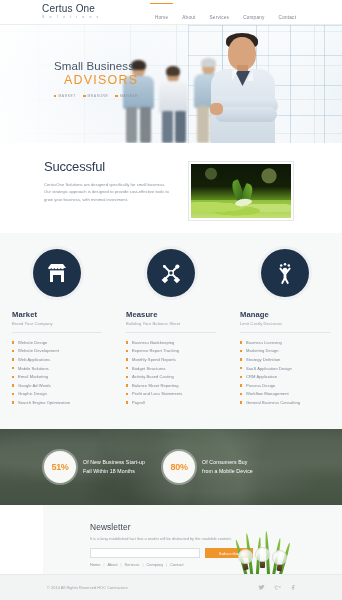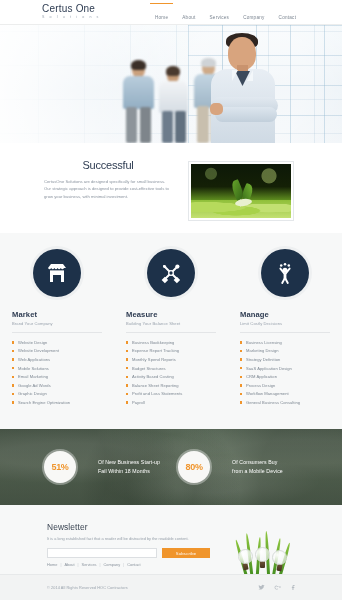--- a/index.html
+++ b/index.html
@@ -110,21 +110,21 @@
     background:linear-gradient(180deg,#dde6ee,#c2cfdb); border-radius:8px;
   }
   .man-hand{
     position:absolute; left:15px; top:72px; width:13px; height:12px;
     background:#d8a47e; border-radius:5px;
   }
 
   
   .success{ padding:17px 0 0 0; background:#fff; position:relative; height:90px; }
   .s-left{ position:absolute; left:44px; top:16px; width:128px; }
-  .s-h1{ font-size:11px; color:#2e3c52; letter-spacing:-.2px;text-align:center; }
+  .s-h1{ font-size:13px; color:#2e3c52; letter-spacing:-.2px; }
   .s-h2{ font-size:7.4px; color:#f0952c; letter-spacing:1px; margin-top:1px; }
   .s-p{ font-size:4.2px; line-height:1.75; color:#8a939e; margin-top:7px; }
   .s-img{
     position:absolute; left:188px; top:18px; width:106px; height:60px;
     border:1px solid #e4e7ea; padding:2px; background:#fff;
   }
   .s-img-in{
     width:100%; height:100%; position:relative; overflow:hidden;
     background:
       radial-gradient(circle at 78% 22%, rgba(190,215,120,.45) 0 8%, rgba(0,0,0,0) 9%),
@@ -190,33 +190,33 @@
       radial-gradient(ellipse at 88% 30%, rgba(255,255,255,.12) 0 16%, rgba(0,0,0,0) 38%),
       linear-gradient(180deg,#5f6f5e 0%, #6d7e68 45%, #5b6b59 100%);
   }
   .stats::after{
     content:""; position:absolute; inset:0;
     background:
       radial-gradient(circle at 12% 55%, rgba(40,50,40,.45) 0 22%, rgba(0,0,0,0) 45%),
       radial-gradient(circle at 47% 78%, rgba(30,40,30,.35) 0 18%, rgba(0,0,0,0) 42%),
       radial-gradient(circle at 95% 62%, rgba(35,45,35,.40) 0 20%, rgba(0,0,0,0) 44%);
   }
-  .stat{ display:flex; align-items:center; gap:22px; position:relative; z-index:3; }
+  .stat{ display:flex; align-items:center; gap:7px; position:relative; z-index:3; }
   .stat.s1{ margin-left:44px; }
   .stat.s2{ margin-left:18px; }
   .stat-circle{
     width:32px; height:32px; border-radius:50%; background:#f8f8f6;
     display:flex; align-items:center; justify-content:center;
     box-shadow:0 0 0 2px rgba(255,255,255,.35);
   }
   .stat-num{ font-size:9px; color:#f0952c; font-weight:bold; letter-spacing:-.3px; }
   .stat-text{ font-size:5.2px; color:#ffffff; line-height:1.65; letter-spacing:.1px; }
 
   
-  .newsletter{ background:#f7f8f8; padding:24px 0 16px 0; position:relative; height:78px; }
+  .newsletter{ background:#f7f8f8; padding:24px 0 16px 0; position:relative; height:78px;margin-left:43px; }
   .nl-left{ position:absolute; left:47px; top:17px; width:165px; }
   .nl-title{ font-size:8.4px; color:#3c4654; letter-spacing:.1px; }
   .nl-p{ font-size:3.9px; color:#97a0aa; line-height:1.7; margin-top:4px; }
   .nl-form{ display:flex; gap:5px; margin-top:6px; align-items:stretch; }
   .nl-input{
     width:110px; height:10px; border:1px solid #dcdfe2; background:#fff;
     font-size:4px; color:#9aa3ae; padding:0 3px;
     font-family:"Liberation Sans", sans-serif;
   }
   .nl-btn{
@@ -307,20 +307,38 @@
       <div class="man-vneck"></div>
       <div class="man-collar-l"></div>
       <div class="man-collar-r"></div>
       <div class="man-arm-l"></div>
       <div class="man-arm-r"></div>
       <div class="man-hand"></div>
     </div>
 
     <div class="hero-wash"></div>
 
+    <div class="hero-copy">
+      <div class="hero-l1">Small Business</div>
+      <div class="hero-l2">ADVISORS</div>
+      <div class="hero-tags">
+        <div class="hero-tag">
+          <i></i>
+          <span>MARKET</span>
+        </div>
+        <div class="hero-tag">
+          <i></i>
+          <span>MEASURE</span>
+        </div>
+        <div class="hero-tag">
+          <i></i>
+          <span>MANAGE</span>
+        </div>
+      </div>
+    </div>
   </div>
 
   <div class="success">
     <div class="s-left">
       <div class="s-h1">Successful</div>
       <div class="s-p">CertusOne Solutions are designed specifically for small business. Our strategic approach is designed to provide cost-effective tools to grow your business, with minimal investment.</div>
     </div>
     <div class="s-img">
       <div class="s-img-in">
         <div class="moss"></div>

